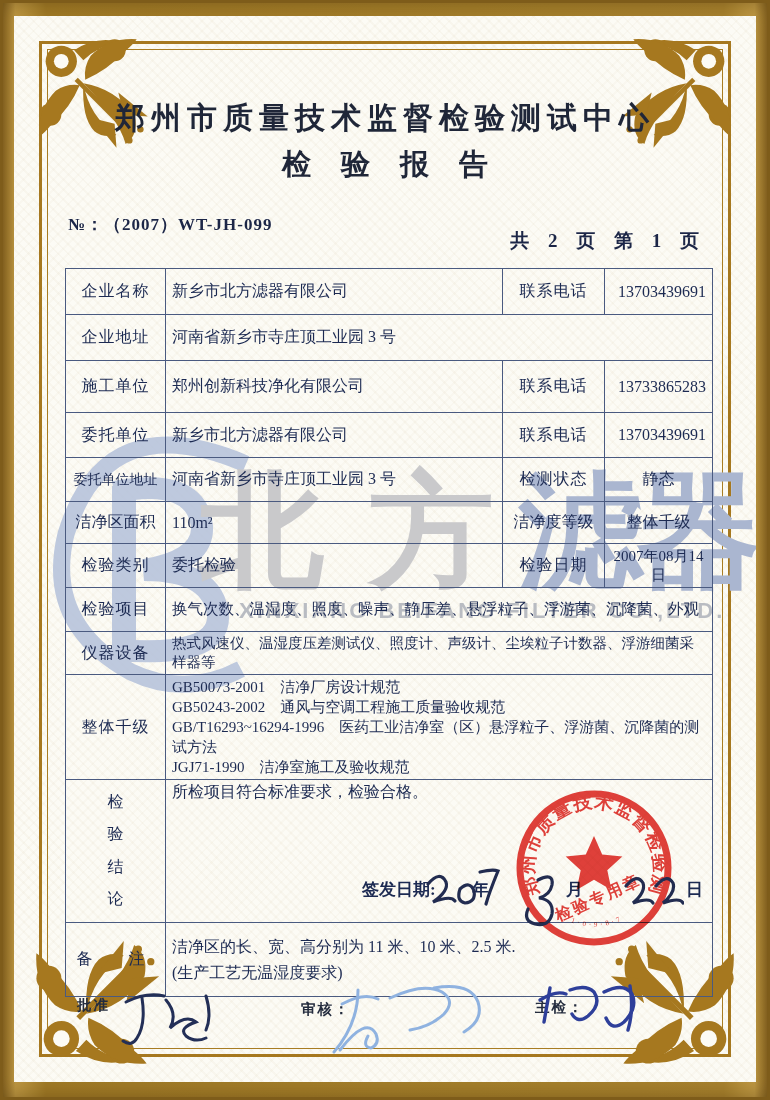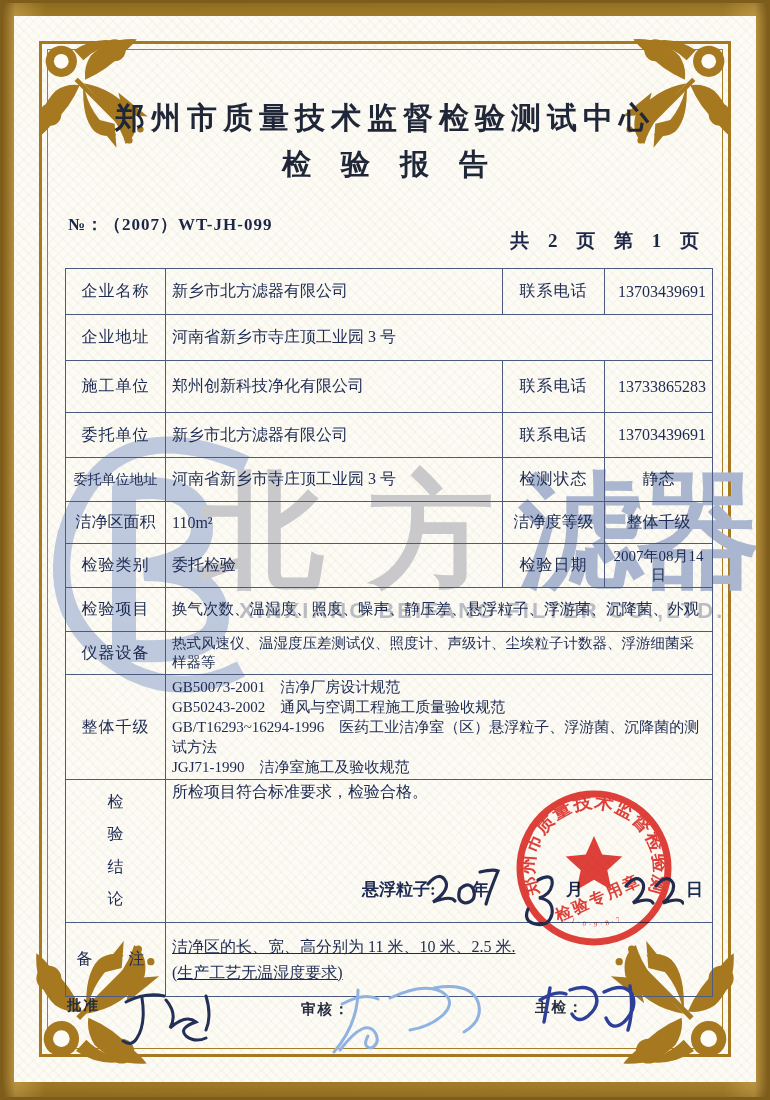--- a/index.html
+++ b/index.html
@@ -71,33 +71,33 @@
     font-size:16px;padding:2px 6px;overflow:hidden;
   }
   td.lbl{text-align:center;font-size:15.5px;letter-spacing:1px;padding:2px 2px;margin-top:44px;}
   td.val{font-size:17px;padding-left:12px;}
   td.ctr{text-align:center;}
   td.phone{text-align:right;font-size:15.5px;letter-spacing:0;}
   .small-line{font-size:15px;line-height:20px;}
   td.basis-cell{vertical-align:middle;line-height:21px;font-size:15.5px;padding-left:12px;padding-right:8px;margin-top:32px;}
   .vlabel{display:flex;flex-direction:column;align-items:center;justify-content:space-between;height:118px;padding:6px 0;}
   td.concl{vertical-align:top;padding-top:48px;font-size:17.5px;padding-left:16px;}
-  td.remark-cell{line-height:26px;font-size:16px;padding-left:12px;text-decoration:underline;}
+  td.remark-cell{line-height:26px;font-size:16px;padding-left:12px;}
 
   
   .issue{position:absolute;z-index:4;color:#1c2a52;font-size:17px;font-weight:bold;}
   .i-lab{left:348px;top:862px;}
   .i-year{left:458px;top:862px;}
   .i-month{left:552px;top:862px;}
   .i-day{left:672px;top:862px;}
 
   
   .signrow{position:absolute;left:51px;top:972px;width:647px;z-index:3;color:#242c3e;}
   .signrow .slabel{position:absolute;font-size:14.5px;font-weight:bold;letter-spacing:2px;}
-  .s-approve{left:2px;top:8px;}
+  .s-approve{left:12px;top:8px;}
   .s-review{left:236px;top:12px;font-size:16px;}
   .s-chief{left:470px;top:10px;font-size:16px;}
 
   .sig-svg{position:absolute;z-index:4;}
   .stamp{position:absolute;left:496px;top:768px;z-index:5;mix-blend-mode:multiply;opacity:.92;}
   .datewrite{position:absolute;left:340px;top:840px;z-index:6;}
 </style>
 </head>
 <body>
 
@@ -251,21 +251,21 @@
     <tr style="height:74px">
       <td class="lbl" style="letter-spacing:10px">备　注</td>
       <td class="remark-cell" colspan="3">
         <div>洁净区的长、宽、高分别为 11 米、10 米、2.5 米.</div>
         <div>(生产工艺无温湿度要求)</div>
       </td>
     </tr>
   </tbody>
     </table>
 
-  <span class="issue i-lab">悬浮粒子:</span>
+  <span class="issue i-lab">签发日期:</span>
   <span class="issue i-year">年</span>
   <span class="issue i-month">月</span>
   <span class="issue i-day">日</span>
 
   <svg class="datewrite" width="330" height="75" viewBox="0 0 330 75">
     <g fill="none" stroke="#222c50" stroke-width="3.2" stroke-linecap="round">
       <path d="M74,28 q12,-14 18,-2 q3,9 -13,20 q18,-7 22,-1"></path>
       <path d="M106,33 q10,-9 14,2 q2,11 -9,12 q-9,-2 -5,-14"></path>
       <path d="M126,16 q13,-3 18,-1 q-9,22 -12,33"></path>
       <path d="M184,24 q16,-8 14,5 q-2,10 -13,13 q15,2 13,16 q-3,13 -17,10 q-12,-3 -7,-15"></path>

